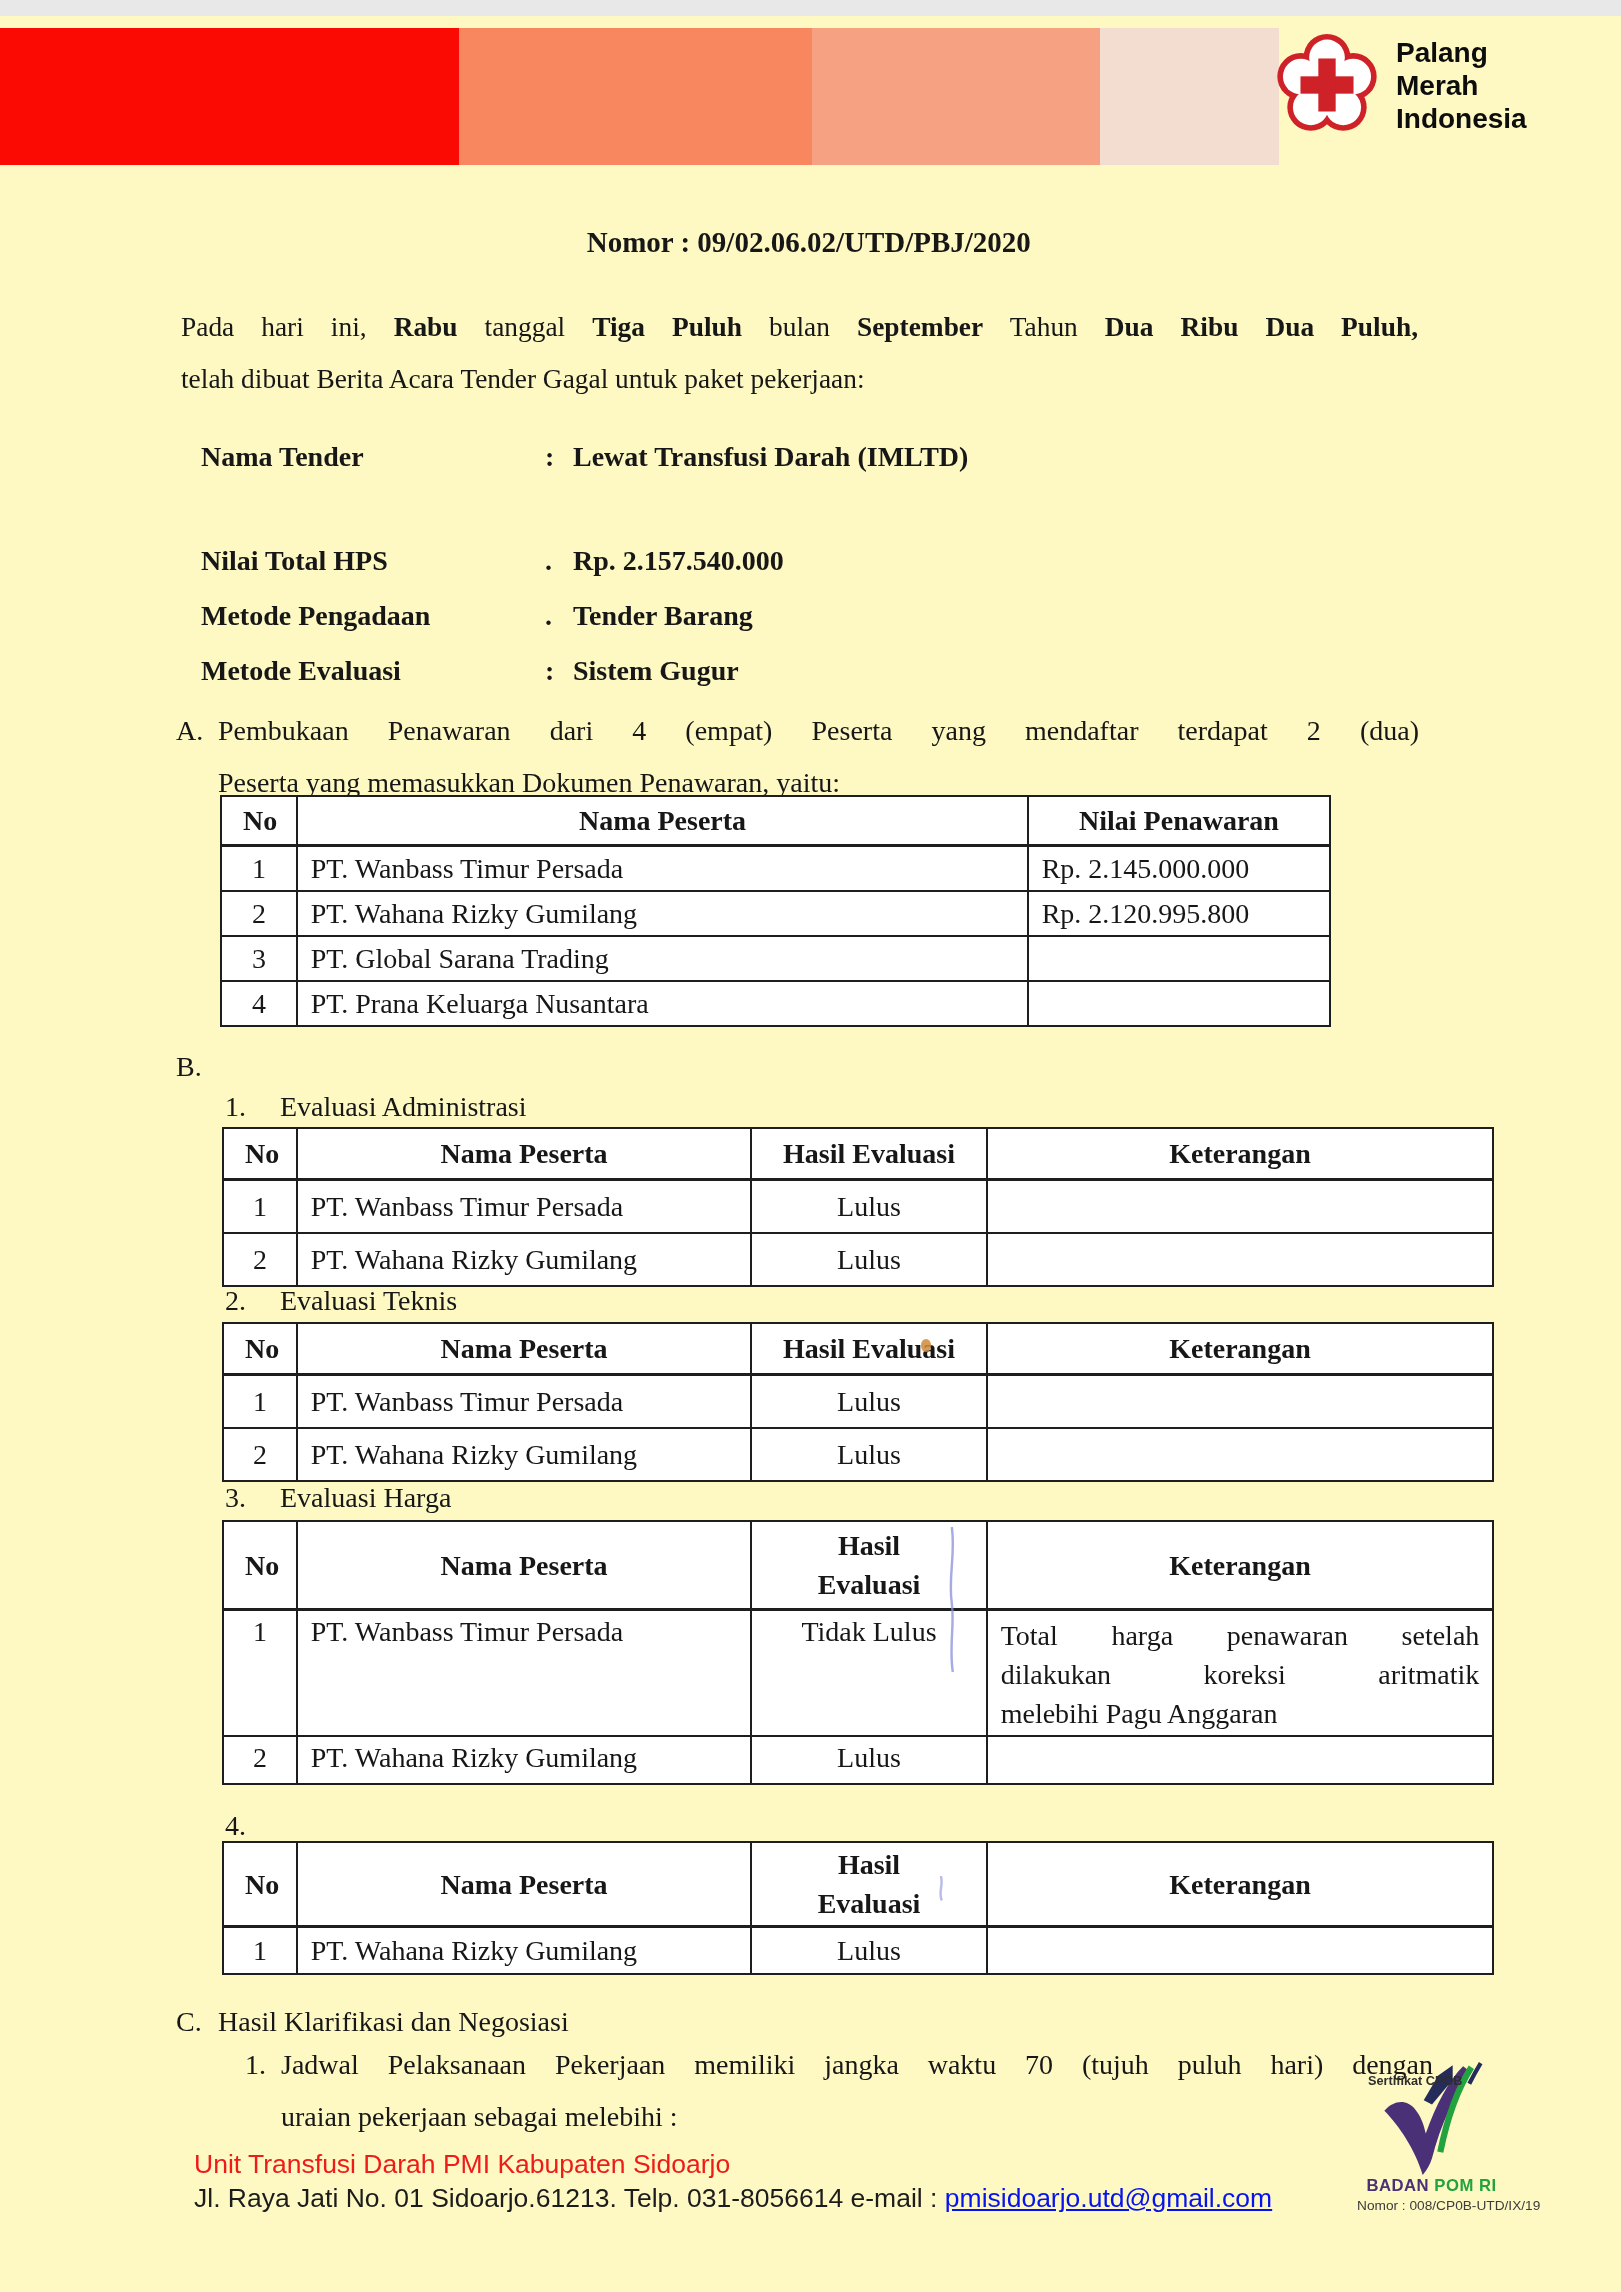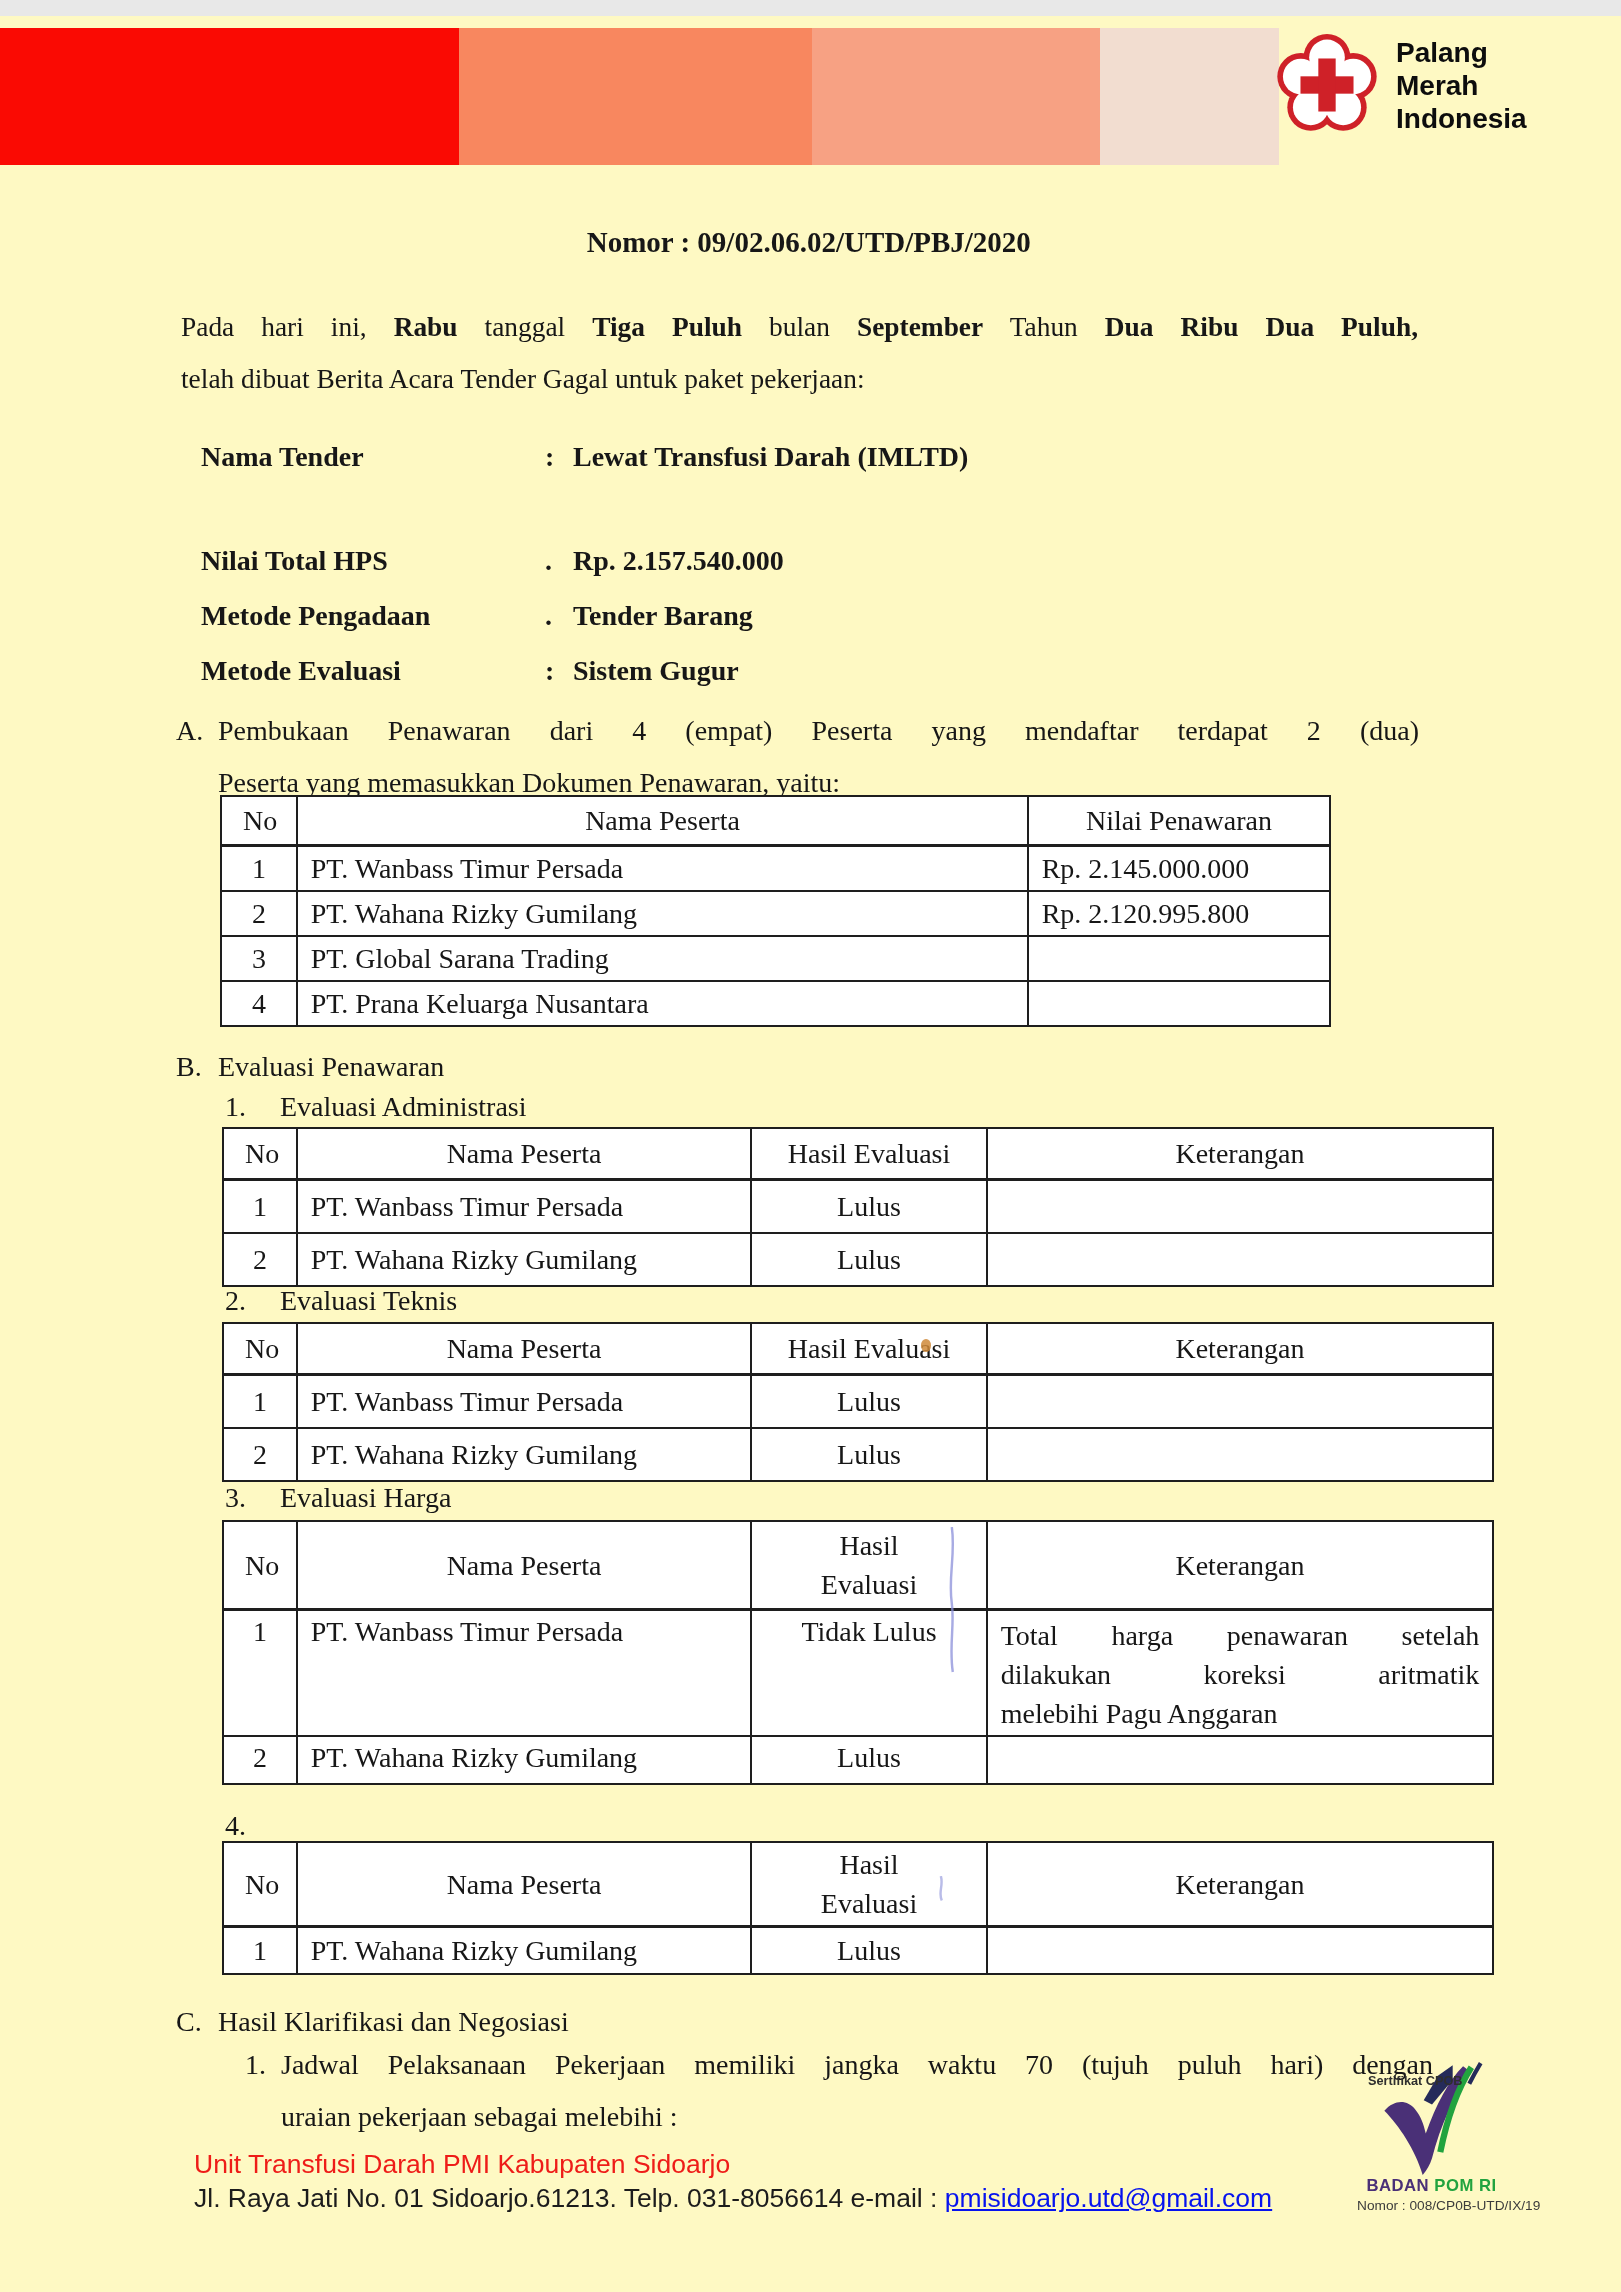--- a/index.html
+++ b/index.html
@@ -35,21 +35,21 @@
   
   .sec-prefix{position:absolute;left:176px;font-size:28px;line-height:52px;}
   .sec-text{position:absolute;left:218px;width:1201px;font-size:28px;line-height:52px;}
   .sub-num{position:absolute;left:225px;font-size:28px;line-height:39px;}
   .sub-text{position:absolute;left:280px;font-size:28px;line-height:39px;}
   .citem-num{position:absolute;left:245px;font-size:28px;line-height:52px;}
   .citem-text{position:absolute;left:281px;width:1152px;font-size:28px;line-height:52px;}
   
   .tbl{border-collapse:collapse;table-layout:fixed;position:absolute;background:#fff;}
   .tbl th,.tbl td{border:2.5px solid #1e1e1e;overflow:hidden;}
-  .tbl th{font-weight:normal;text-align:center;font-size:28px;padding:2px 21px;
+  .tbl th{font-weight:bold;text-align:center;font-size:28px;padding:2px 21px;
     border-bottom-width:3.4px;line-height:39px;}
   .tbl td{font-size:28px;padding:2px 12.7px;vertical-align:middle;}
   .tbl-a{left:220px;top:779px;width:1110px;}
   .tbl-a th{height:43px;} .tbl-a td{height:39px;}
   .tbl-b1{left:222px;top:1111px;width:1269px;}
   .tbl-b2{left:222px;top:1306px;width:1269px;}
   .tbl-b1 th,.tbl-b2 th{height:45px;} .tbl-b1 td,.tbl-b2 td{height:47px;}
   .tbl-b3{left:222px;top:1504px;width:1269px;}
   .tbl-b3 th{height:82px;} .tbl-b3 td{height:39px;vertical-align:top;padding-top:4.9px;}
   .tbl-b4{left:222px;top:1825px;width:1269px;}
@@ -183,21 +183,20 @@
         </tr>
         <tr>
           <td style="text-align: center;">4</td>
           <td style="text-align: left;">PT. Prana Keluarga Nusantara</td>
           <td style="text-align: left;"></td>
         </tr>
       </tbody>
     </table>
 
   <div class="sec-prefix" style="top:1025px;">B.</div>
-  <div class="sec-text" style="top:1025px;">Evaluasi Penawaran</div>
 
   <div class="sub-num" style="top:1071px;">1.</div>
   <div class="sub-text" style="top:1071px;">Evaluasi Administrasi</div>
   <table class="tbl tbl-b1">
       <colgroup>
         <col style="width: 74px;">
         <col style="width: 454px;">
         <col style="width: 236px;">
         <col style="width: 506px;">
       </colgroup>

